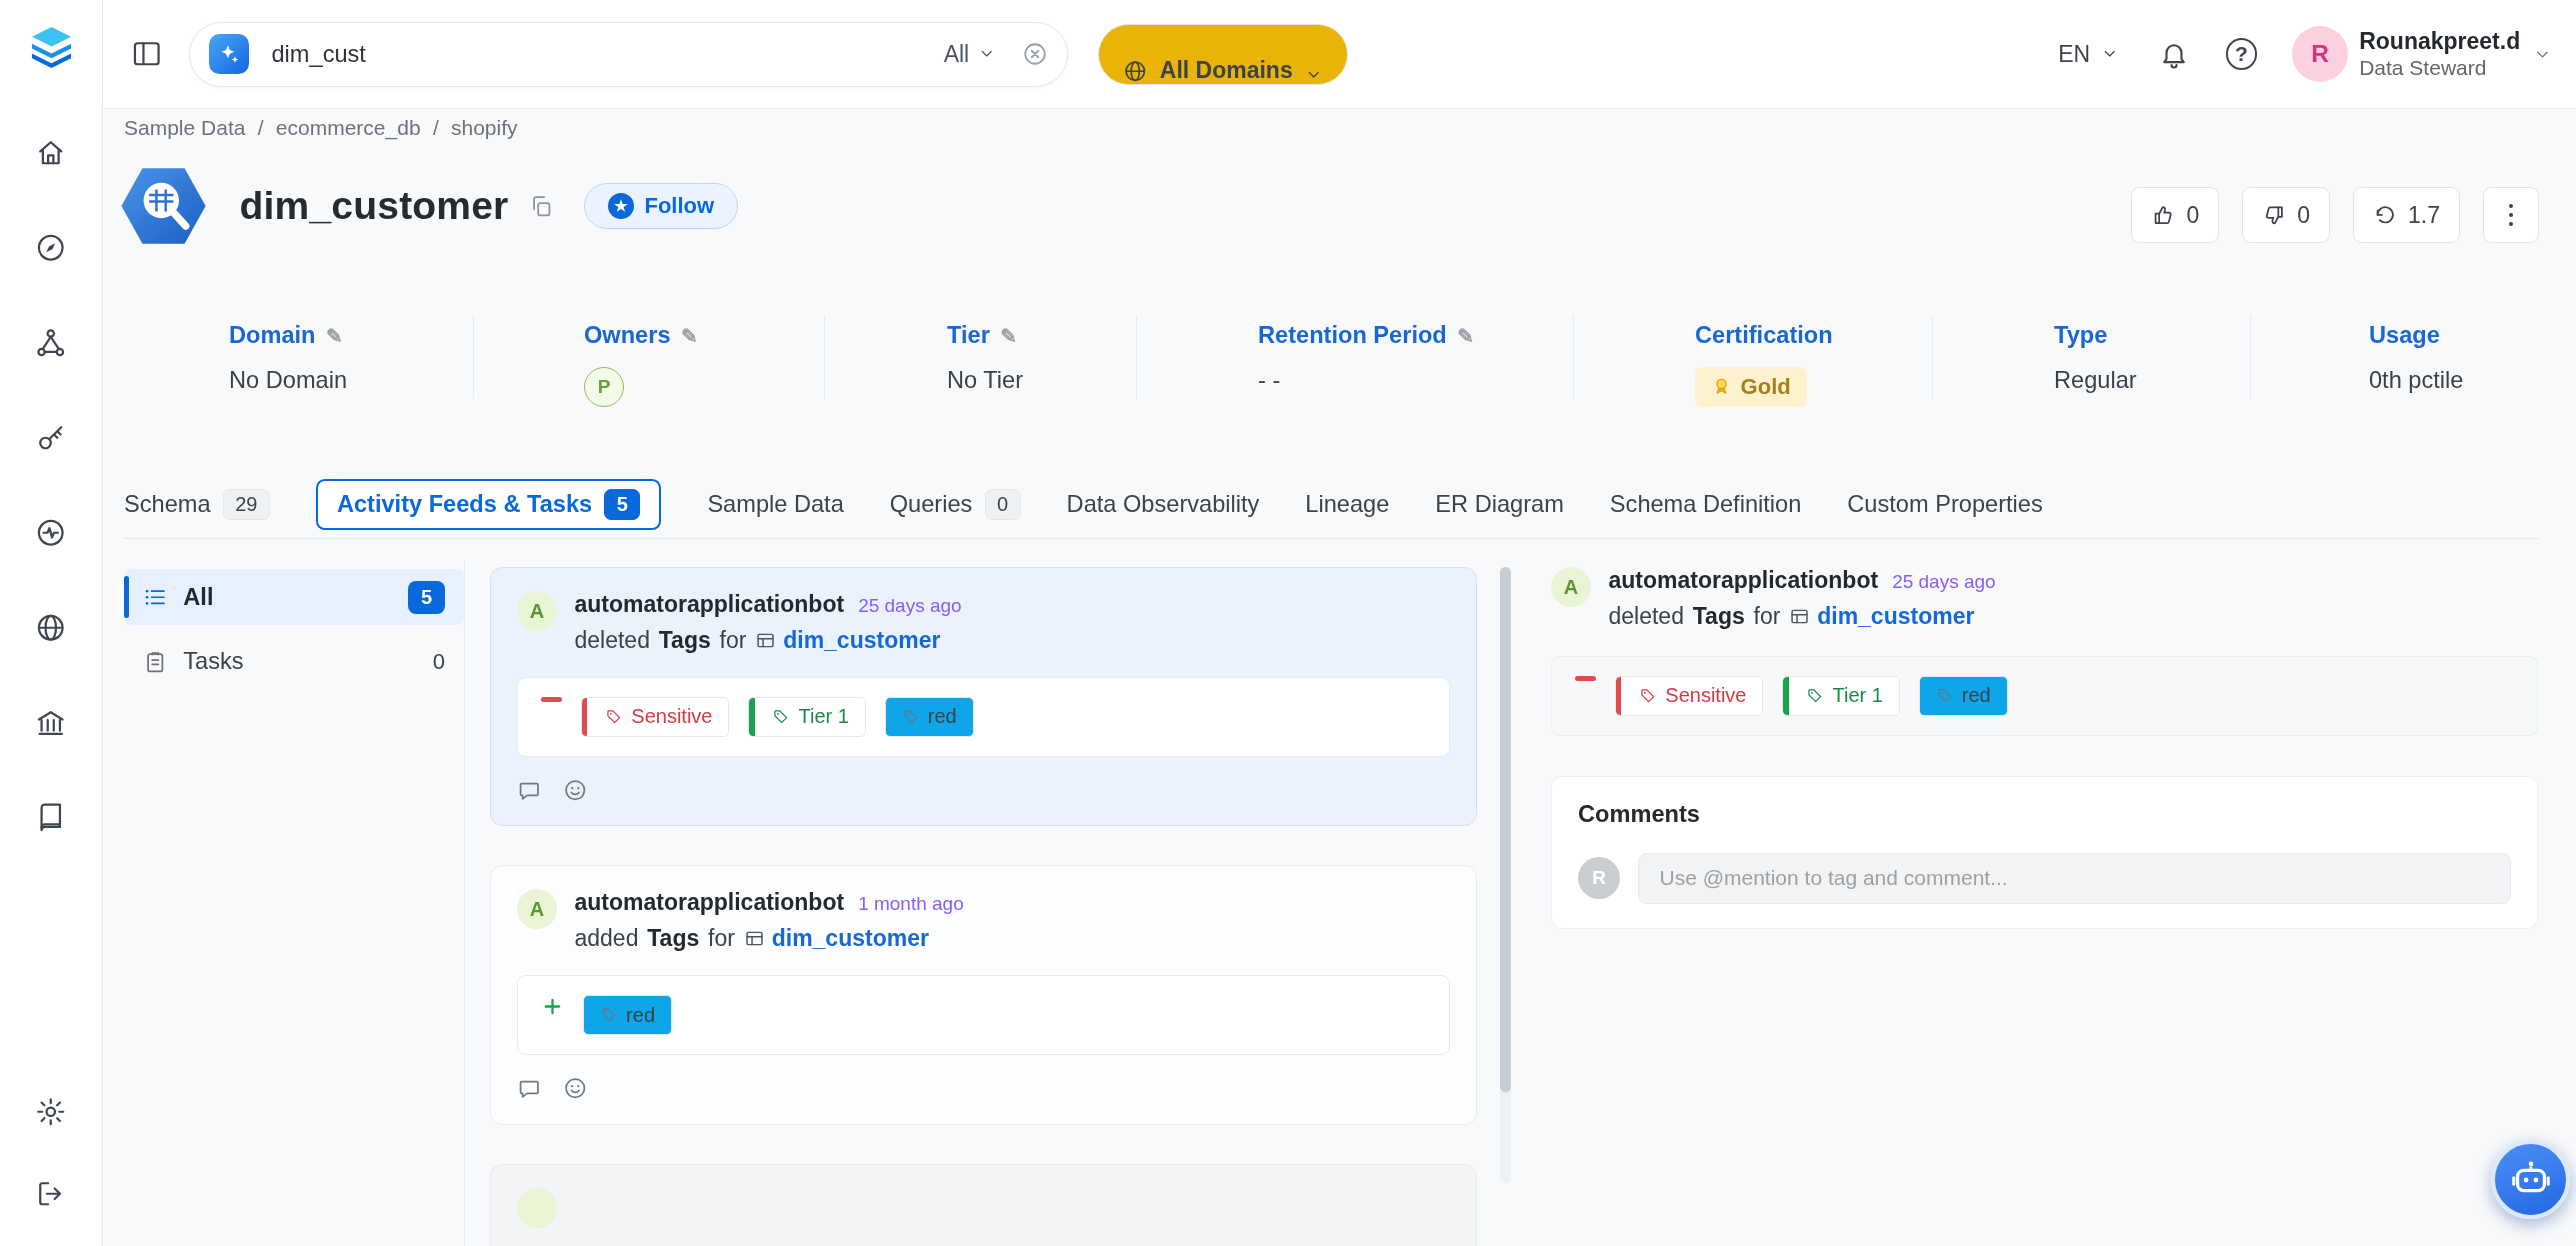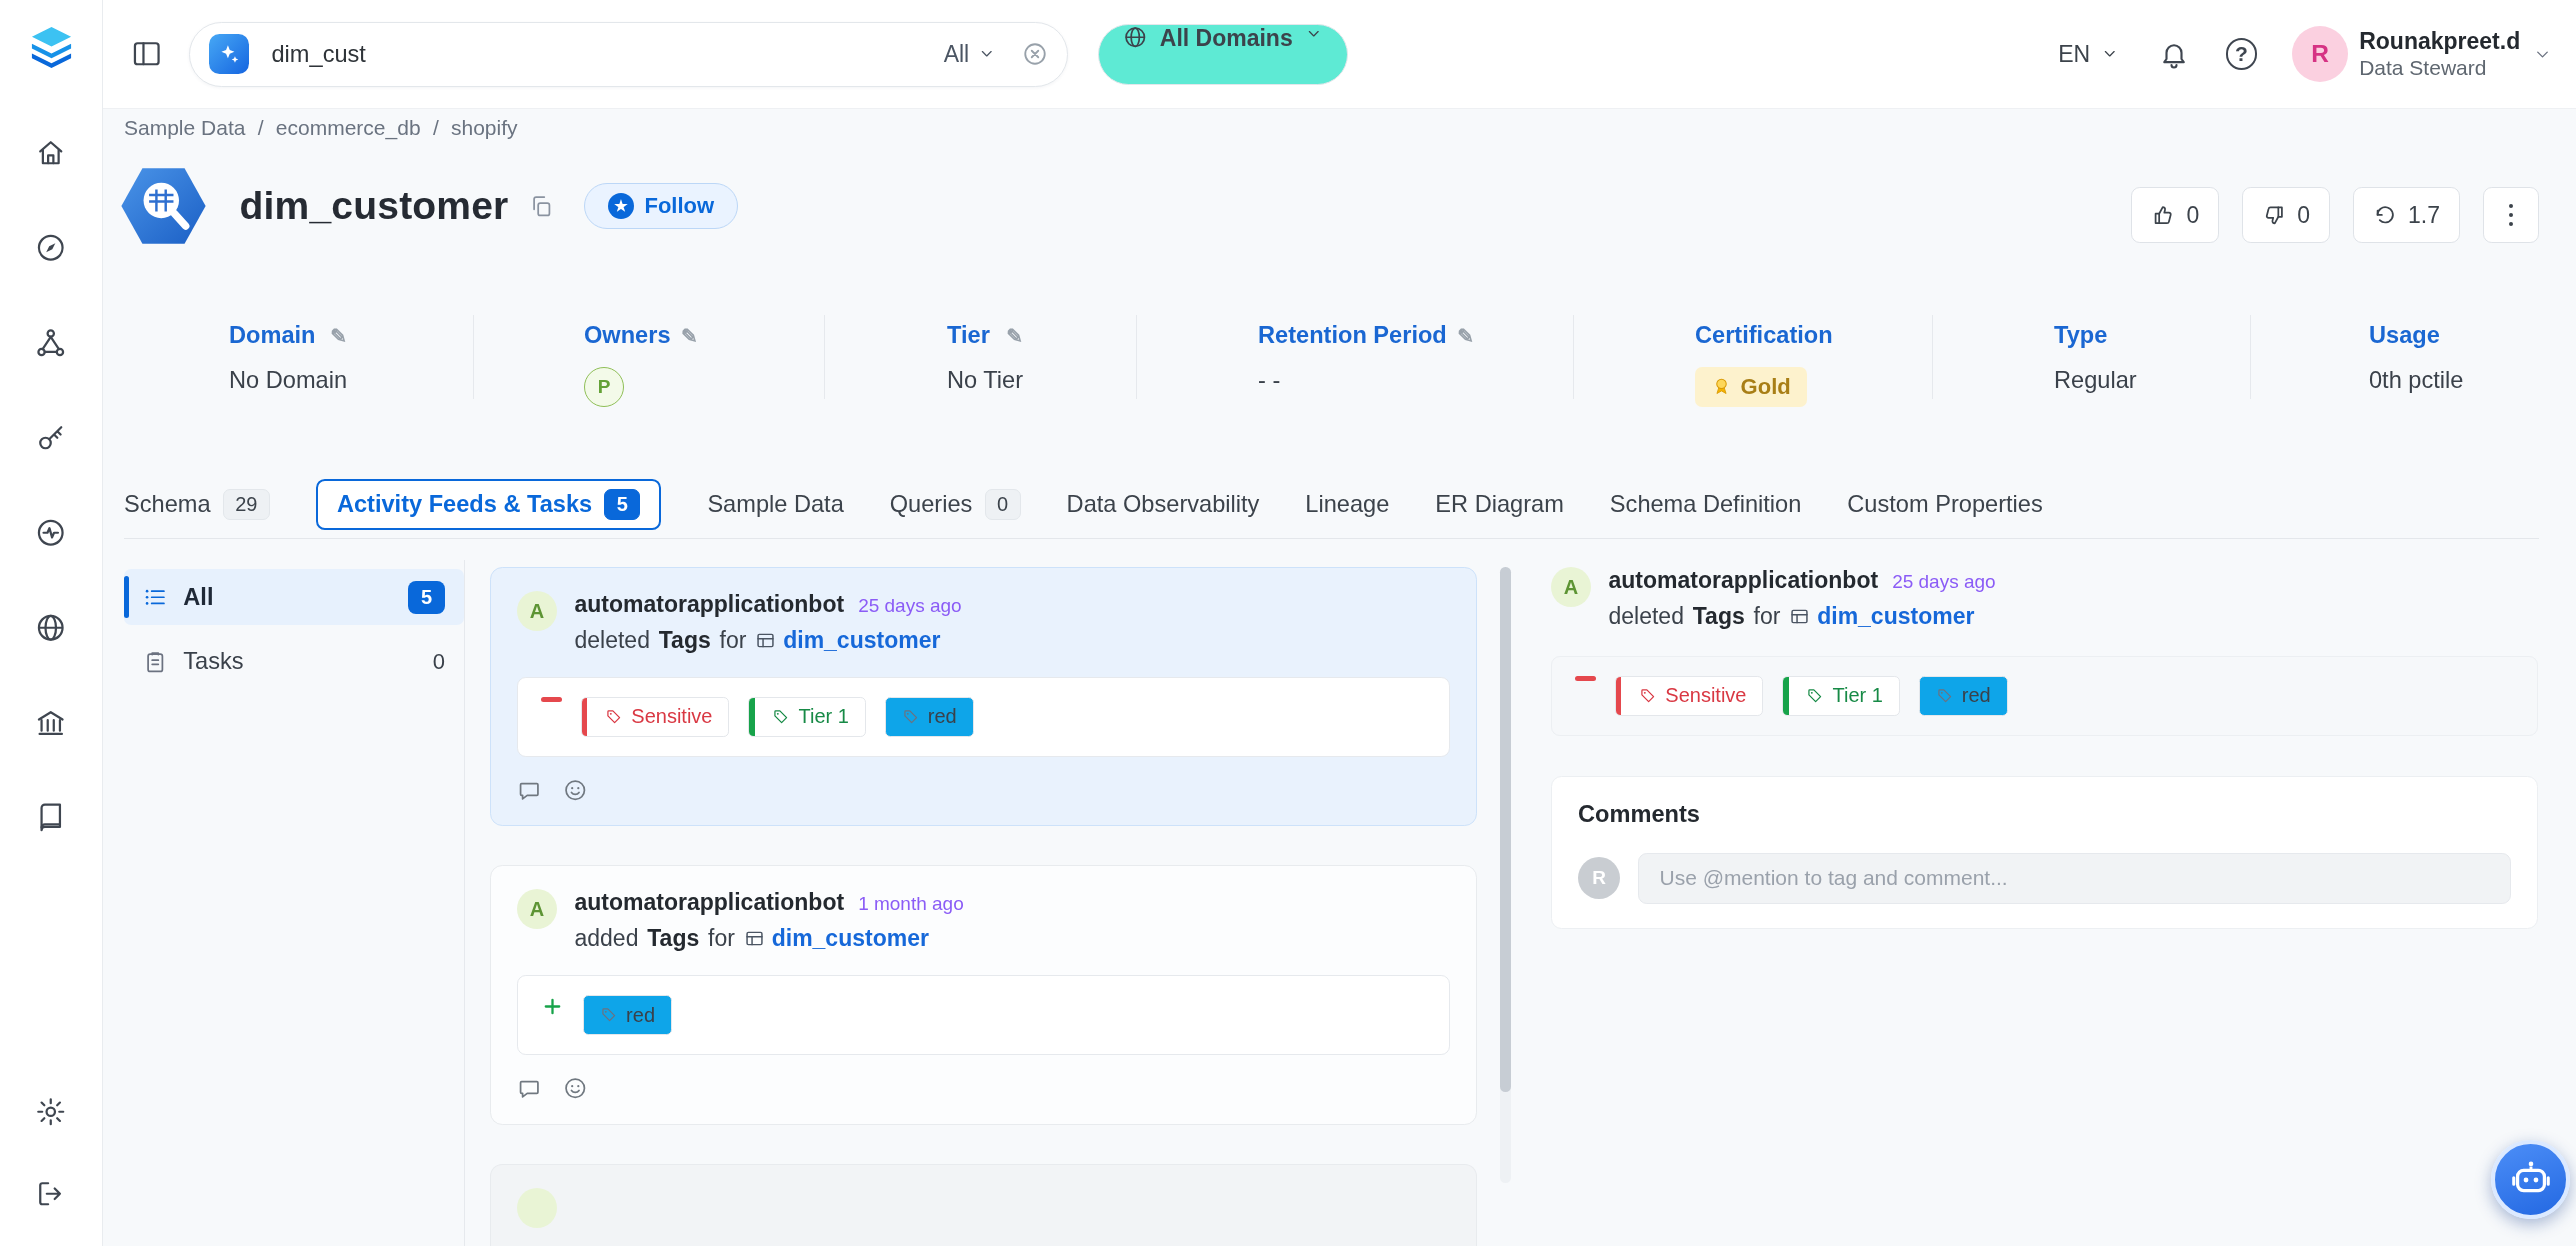--- a/index.html
+++ b/index.html
@@ -24,22 +24,22 @@
             border-bottom:0.9px solid #eef0f3; display:flex; align-items:center; z-index:4; }
   .toggle { margin-left:28px; color:#3f4650; }
   .search { margin-left:26px; width:879px; height:65px; background:#fff; border:0.9px solid #e3e7eb;
             border-radius:33px; display:flex; align-items:center; padding:0 19px;
             box-shadow:0 0.9px 3.5px rgba(20,40,80,.05); }
   .ai-badge { width:40px; height:40px; border-radius:10.5px; background:linear-gradient(135deg,#47a8f5,#1565e0);
               display:flex; align-items:center; justify-content:center; }
   .search-value { margin-left:23px; font-size:23.6px; color:#2f3439; }
   .search-scope { margin-left:auto; display:flex; align-items:center; gap:8.8px; font-size:23px; color:#4b5563; margin-right:26px; }
   .clear-btn { color:#98a1aa; }
-  .domains-btn { margin-left:30px; height:61px; border:0.9px solid #e3e7eb; border-radius:31.5px; background:#5eead4;
-                 display:flex; align-items:flex-start; gap:12.3px; padding:0 24.5px; font-size:23px; font-weight:600; color:#3c434b; }
+  .domains-btn { margin-left:30px; height:61px; border:0.9px solid #e3e7eb; border-radius:31.5px; background:#eab308;
+                 display:flex; align-items:flex-end; gap:12.3px; padding:0 24.5px; font-size:23px; font-weight:600; color:#3c434b; }
   .top-right { margin-left:auto; display:flex; align-items:center; margin-right:24.5px; }
   .lang { display:flex; align-items:center; gap:11px; font-size:23px; color:#3c434b; margin-right:40px; }
   .bell { color:#3f4650; margin-right:37px; }
   .help { width:31.5px; height:31.5px; border:2.1px solid #3f4650; border-radius:50%; color:#3f4650;
           font-size:21px; font-weight:700; display:flex; align-items:center; justify-content:center; margin-right:35px; }
   .user-avatar { width:56px; height:56px; border-radius:50%; background:#fbd0e0; color:#d63384;
                  font-size:24.5px; font-weight:700; display:flex; align-items:center; justify-content:center; }
   .user-meta { margin-left:11px; line-height:1.25; }
   .user-name { font-size:23px; font-weight:700; color:#24292f; }
   .user-role { font-size:21px; color:#5f6770; }
@@ -58,21 +58,21 @@
                  display:flex; align-items:center; justify-content:center; }
   .title-actions { position:absolute; right:37px; top:187px; display:flex; gap:23px; }
   .act-btn { height:56px; background:#fff; border:0.9px solid #dfe3e8; border-radius:8.8px; color:#3c434b;
              font-size:23px; display:flex; align-items:center; gap:10.5px; padding:0 19px; }
   .kebab { width:56px; justify-content:center; padding:0; flex-direction:column; gap:4.4px; }
   .kebab i { width:4.4px; height:4.4px; border-radius:50%; background:#3c434b; display:block; }
 
   
   .meta-band { position:absolute; left:0; top:308px; width:2576px; height:123px; }
   .meta-col { position:absolute; top:14px; }
-  .meta-label { color:#1a67d2; font-size:23.6px; font-weight:600; display:flex; align-items:center; gap:10.5px;justify-content:space-between; }
+  .meta-label { color:#1a67d2; font-size:23.6px; font-weight:600; display:flex; align-items:center; gap:10.5px; }
   .pencil { color:#98a1aa; font-size:20px; cursor:pointer; }
   .meta-value { margin-top:17.5px; color:#3a414a; font-size:23.6px; }
   .owner-avatar { width:40px; height:40px; border-radius:50%; background:#f3fae9; border:1.8px solid #8fbf57;
                   color:#63a136; font-size:19px; font-weight:700; display:flex; align-items:center; justify-content:center; }
   .gold-badge { display:inline-flex; align-items:center; gap:8.8px; background:#fdf2cd; border-radius:7px;
                 padding:7px 15.8px; color:#a87e16; font-weight:600; font-size:22px; }
   .meta-div { position:absolute; top:7px; width:0.9px; height:84px; background:#e6e9ed; }
 
   
   .tabs { position:absolute; left:124px; right:37px; top:471px; height:68px; border-bottom:0.9px solid #e4e7eb;

